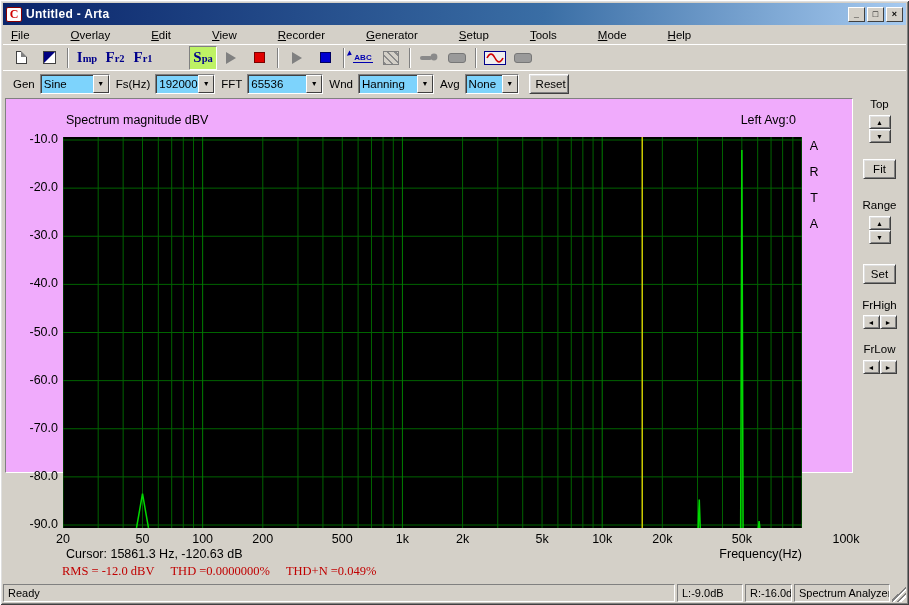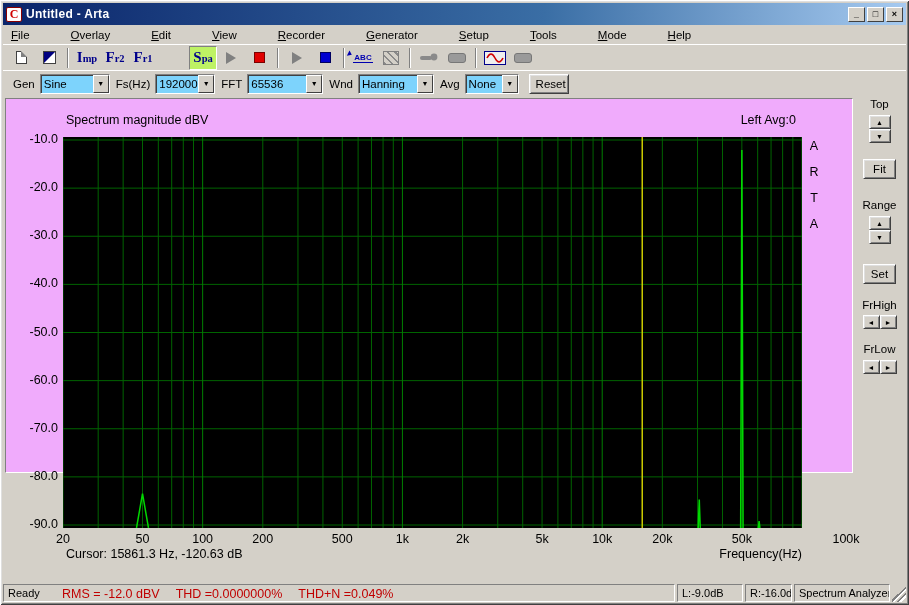--- a/index.html
+++ b/index.html
@@ -51,21 +51,21 @@
   .client{position:relative;height:487px;}
   .plot-window{position:absolute;left:2px;top:2px;width:848px;height:375px;background:#f0abfc;
     border:1px solid;border-color:#808080 #ffffff #ffffff #808080;}
   .plot-title{position:absolute;left:60px;top:14px;font-size:12.5px;}
   .avg-label{position:absolute;right:56px;top:14px;font-size:12.5px;}
   #plot-svg{position:absolute;left:57px;top:38px;width:739px;height:391px;background:#000;display:block;}
   .ytick{position:absolute;left:0;width:52px;text-align:right;font-size:12.5px;height:15px;}
   .xtick{position:absolute;top:433px;font-size:12.5px;transform:translateX(-50%);white-space:nowrap;}
   .xlabel{position:absolute;right:50px;top:448px;font-size:12.5px;}
   .cursor-line{position:absolute;left:60px;top:448px;font-size:12.5px;}
-  .red-line{position:absolute;left:56px;top:488px;font-size:12.5px;color:#c00000;white-space:nowrap;}
+  .red-line{position:absolute;left:56px;top:465px;font-size:12.5px;color:#c00000;white-space:nowrap;font-family:Liberation Serif, serif;}
   .red-line span{margin-right:16px;}
   .arta-logo{position:absolute;left:801px;top:40px;font-size:12.5px;writing-mode:vertical-lr;
     text-orientation:upright;letter-spacing:12px;}
   
   .side-panel{position:absolute;right:0;top:0;width:53px;height:100%;display:flex;flex-direction:column;align-items:center;}
   .sp-label{font-size:11.5px;height:14px;}
   .spin{display:flex;flex-direction:column;}
   .spin .push-btn{width:22px;height:14px;font-size:7px;line-height:11px;padding:0;}
   .lr-pair{display:flex;}
   .lr-pair .push-btn{width:17px;height:14px;font-size:7px;line-height:11px;padding:0;}

